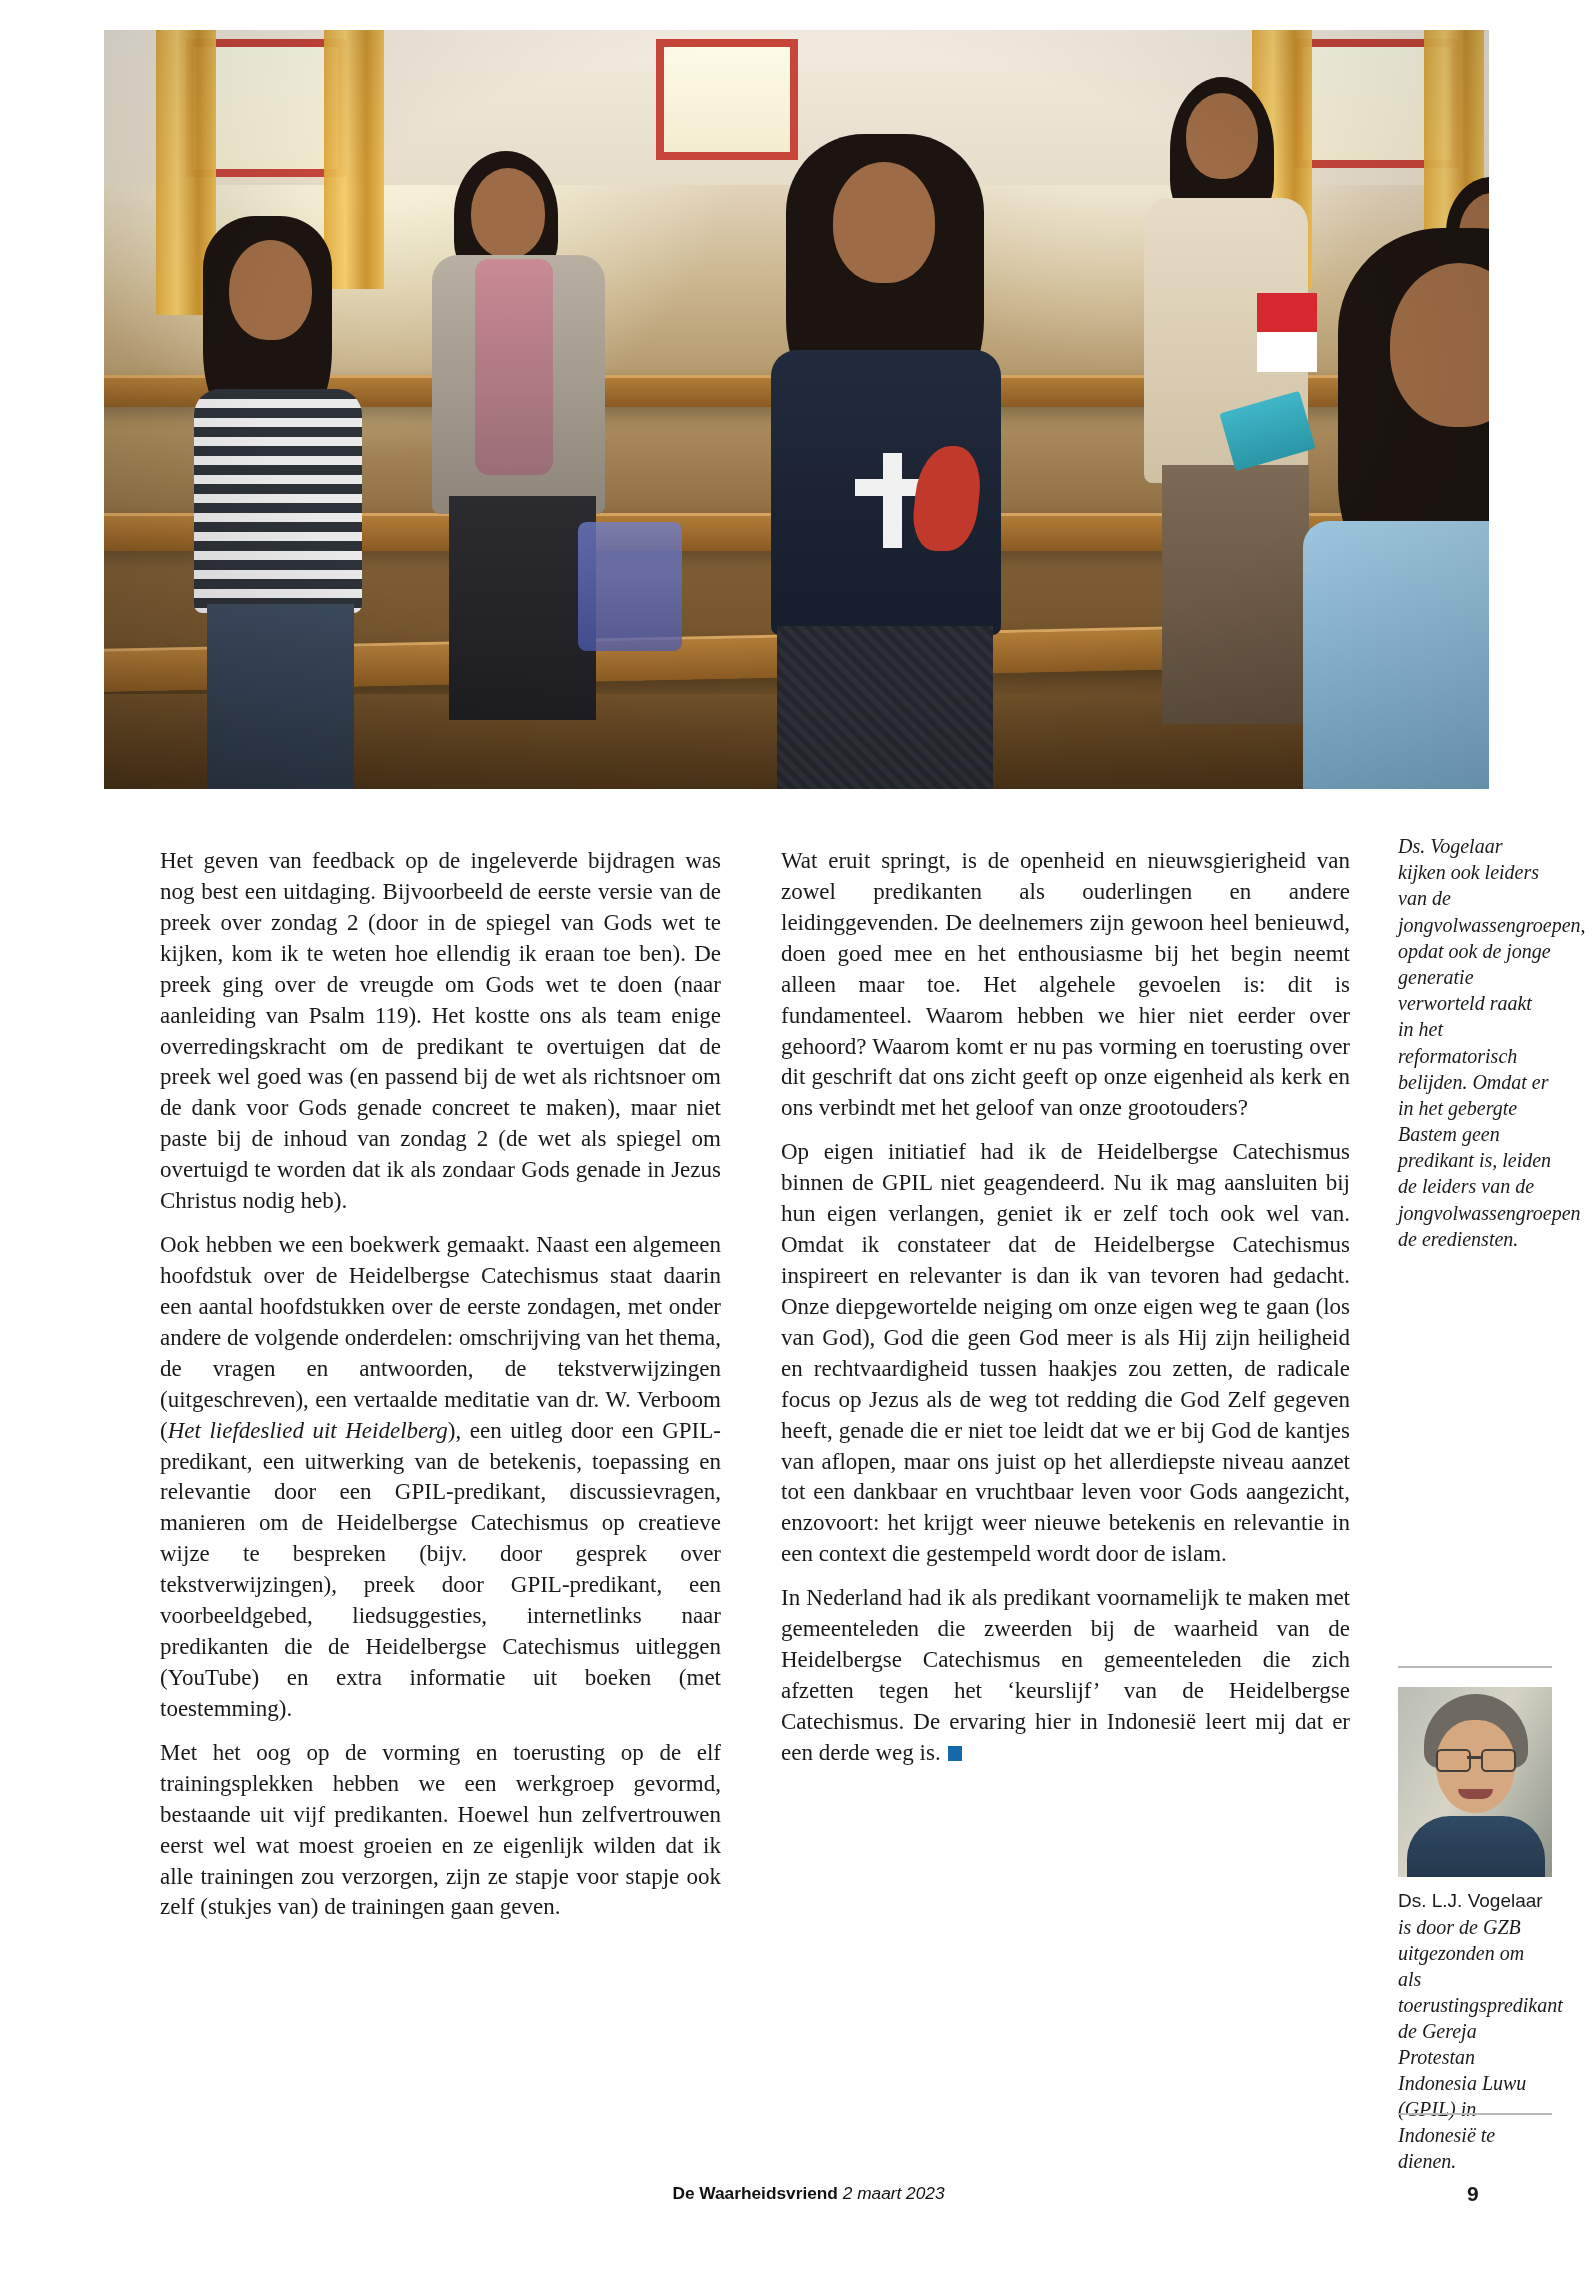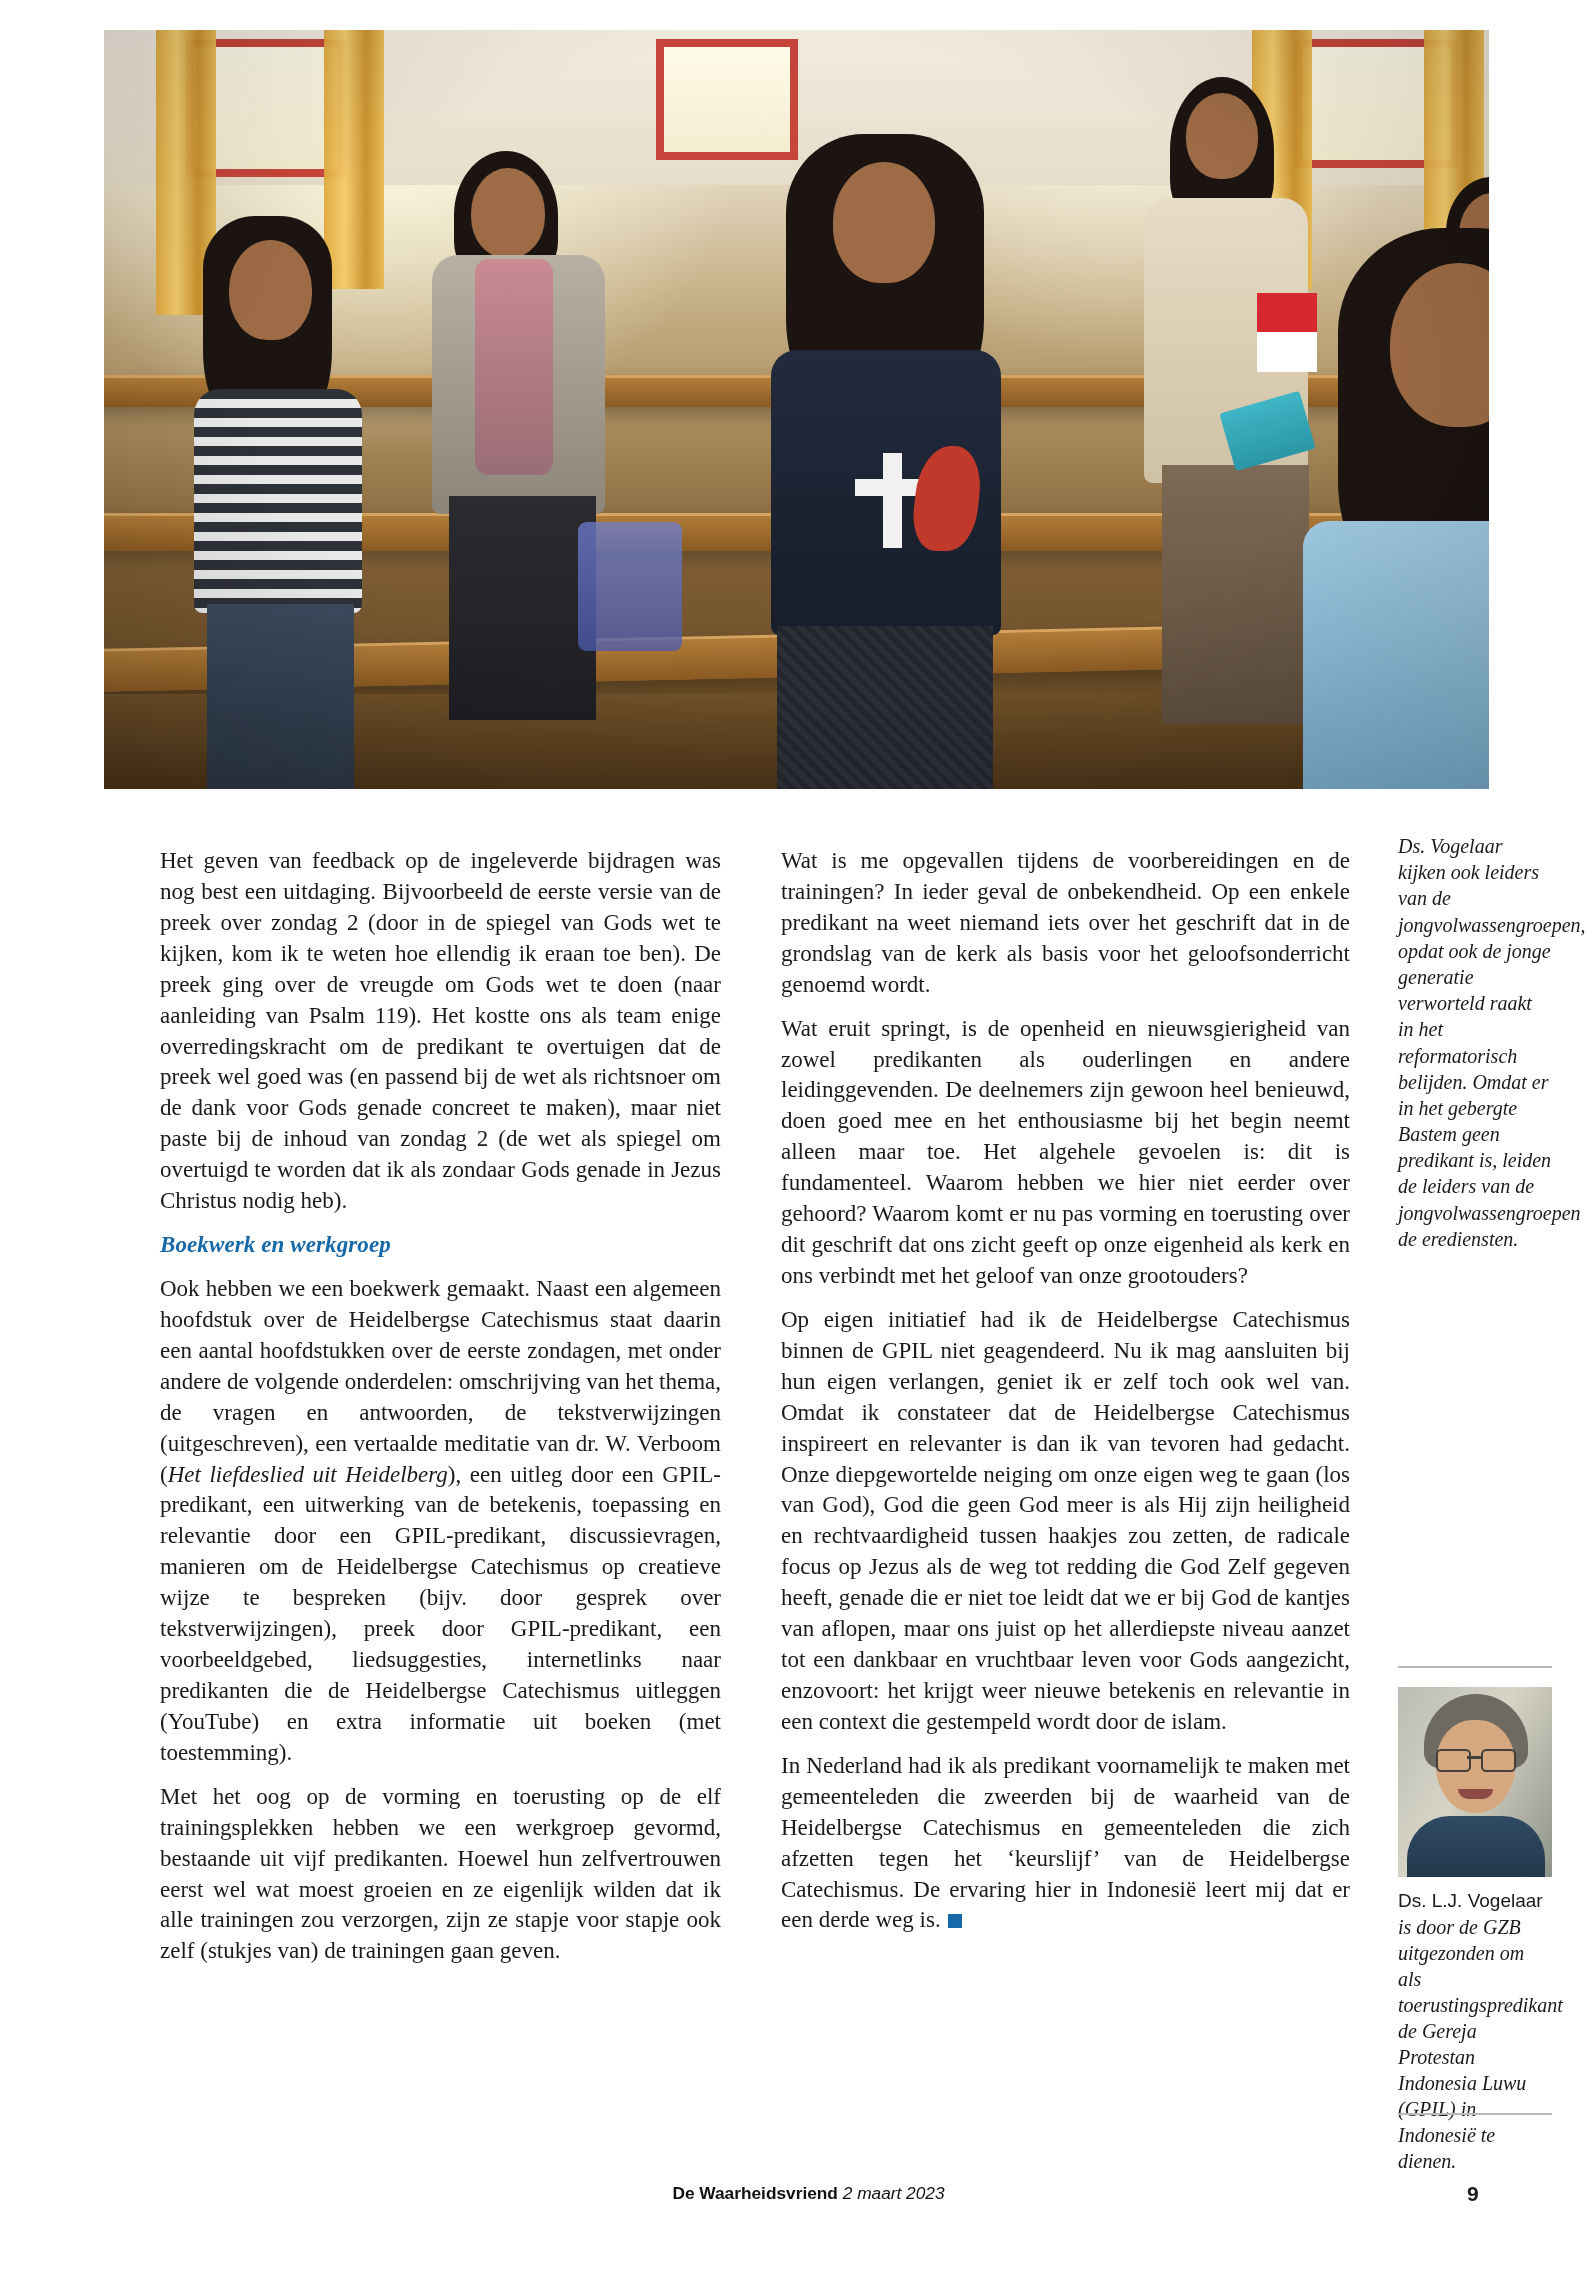--- a/index.html
+++ b/index.html
@@ -407,28 +407,26 @@
         <div class="body"></div>
       </div>
 
       <div class="vignette"></div>
     </div>
   </div>
 
   <div class="col col-1">
     <p>Het geven van feedback op de ingeleverde bijdragen was nog best een uitdaging. Bijvoorbeeld de eerste versie van de preek over zondag 2 (door in de spiegel van Gods wet te kijken, kom ik te weten hoe ellendig ik eraan toe ben). De preek ging over de vreugde om Gods wet te doen (naar aanleiding van Psalm 119). Het kostte ons als team enige overredingskracht om de predikant te overtuigen dat de preek wel goed was (en passend bij de wet als richtsnoer om de dank voor Gods genade concreet te maken), maar niet paste bij de inhoud van zondag 2 (de wet als spiegel om overtuigd te worden dat ik als zondaar Gods genade in Jezus Christus nodig heb).</p>
 
-    <p class="subhead gap-before">Boekwerk en werkgroep</p>
 
     <p><span>Ook hebben we een boekwerk gemaakt. Naast een algemeen hoofdstuk over de Heidelbergse Catechismus staat daarin een aantal hoofdstukken over de eerste zondagen, met onder andere de volgende onderdelen: omschrijving van het thema, de vragen en antwoorden, de tekstverwijzingen (uitgeschreven), een vertaalde meditatie van dr. W. Verboom (<em>Het liefdeslied uit Heidelberg</em>), een uitleg door een GPIL-predikant, een uitwerking van de betekenis, toepassing en relevantie door een GPIL-predikant, discussievragen, manieren om de Heidelbergse Catechismus op creatieve wijze te bespreken (bijv. door gesprek over tekstverwijzingen), preek door GPIL-predikant, een voorbeeldgebed, liedsuggesties, internetlinks naar predikanten die de Heidelbergse Catechismus uitleggen (YouTube) en extra informatie uit boeken (met toestemming).</span></p>
     <p>Met het oog op de vorming en toerusting op de elf trainingsplekken hebben we een werkgroep gevormd, bestaande uit vijf predikanten. Hoewel hun zelfvertrouwen eerst wel wat moest groeien en ze eigenlijk wilden dat ik alle trainingen zou verzorgen, zijn ze stapje voor stapje ook zelf (stukjes van) de trainingen gaan geven.</p>
   </div>
 
   <div class="col col-2">
-    <p>Wat is me opgevallen tijdens de voorbereidingen en de trainingen? In ieder geval de onbekendheid. Op een enkele predikant na weet niemand iets over het geschrift dat in de grondslag van de kerk als basis voor het geloofsonderricht genoemd wordt.</p>
     <p>Wat eruit springt, is de openheid en nieuwsgierigheid van zowel predikanten als ouderlingen en andere leidinggevenden. De deelnemers zijn gewoon heel benieuwd, doen goed mee en het enthousiasme bij het begin neemt alleen maar toe. Het algehele gevoelen is: dit is fundamenteel. Waarom hebben we hier niet eerder over gehoord? Waarom komt er nu pas vorming en toerusting over dit geschrift dat ons zicht geeft op onze eigenheid als kerk en ons verbindt met het geloof van onze grootouders?</p>
     <p>Op eigen initiatief had ik de Heidelbergse Catechismus binnen de GPIL niet geagendeerd. Nu ik mag aansluiten bij hun eigen verlangen, geniet ik er zelf toch ook wel van. Omdat ik constateer dat de Heidelbergse Catechismus inspireert en relevanter is dan ik van tevoren had gedacht. Onze diepgewortelde neiging om onze eigen weg te gaan (los van God), God die geen God meer is als Hij zijn heiligheid en rechtvaardigheid tussen haakjes zou zetten, de radicale focus op Jezus als de weg tot redding die God Zelf gegeven heeft, genade die er niet toe leidt dat we er bij God de kantjes van aflopen, maar ons juist op het allerdiepste niveau aanzet tot een dankbaar en vruchtbaar leven voor Gods aangezicht, enzovoort: het krijgt weer nieuwe betekenis en relevantie in een context die gestempeld wordt door de islam.</p>
     <p class="gap-before"><span>In Nederland had ik als predikant voornamelijk te maken met gemeenteleden die zweerden bij de waarheid van de Heidelbergse Catechismus en gemeenteleden die zich afzetten tegen het ‘keurslijf’ van de Heidelbergse Catechismus. De ervaring hier in Indonesië leert mij dat er een derde weg is.</span><span class="endmark"></span></p>
   </div>
 
   <div class="side side-caption">Ds. Vogelaar kijken ook leiders van de jongvolwassengroepen, opdat ook de jonge generatie verworteld raakt in het reformatorisch belijden. Omdat er in het gebergte Bastem geen predikant is, leiden de leiders van de jongvolwassengroepen de erediensten.</div>
 
   <div class="rule rule-top"></div>
 
   <div class="portrait-wrap">

